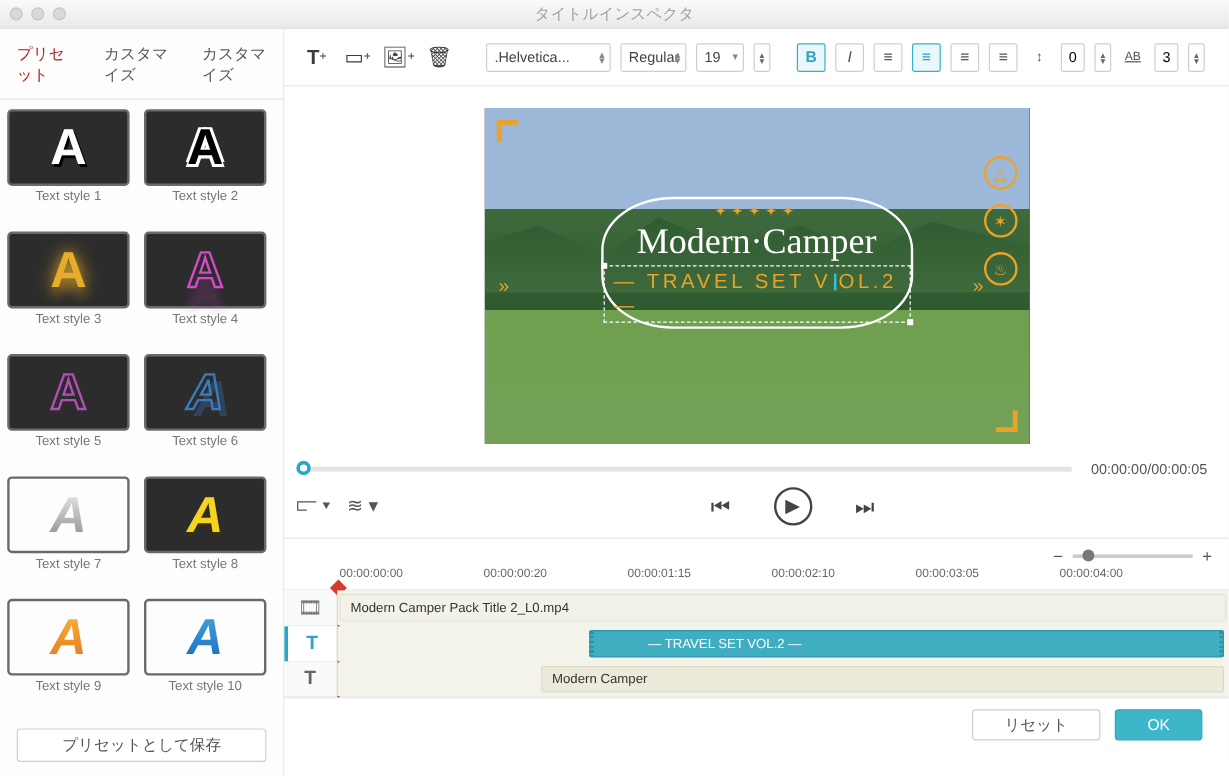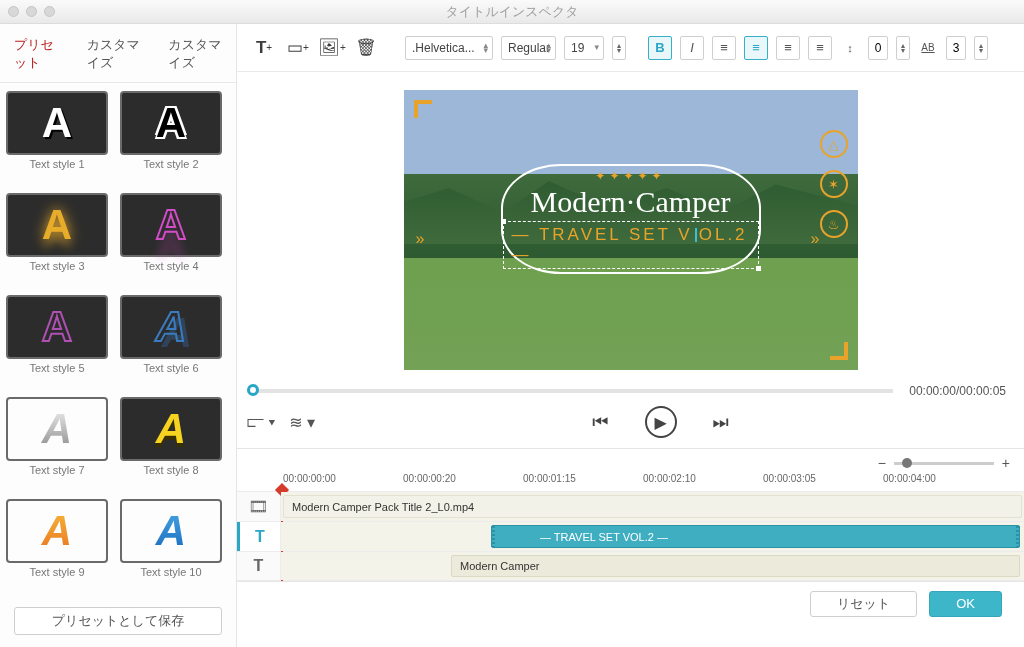--- a/index.html
+++ b/index.html
@@ -35,21 +35,21 @@
   .save-preset { margin: 10px 14px 12px; height: 28px; border: 1px solid #cfcfcf; background: #fff; border-radius: 3px; font-size: 13px; color: #555; cursor: pointer; }
 
   
   .right { flex: 1; display: flex; flex-direction: column; background: #fff; }
 
   
   .toolbar { height: 48px; border-bottom: 1px solid #e8e8e8; display: flex; align-items: center; padding: 0 14px; gap: 8px; }
   .tbtn { width: 26px; height: 26px; display: flex; align-items: center; justify-content: center; color: #3b3b3b; cursor: pointer; font-size: 17px; }
   .select { height: 24px; border: 1px solid #cfcfcf; border-radius: 2px; background: #fff; display: flex; align-items: center; padding: 0 6px; font-size: 12px; color: #444; position: relative; cursor: pointer; }
   .select .arr { position: absolute; right: 4px; font-size: 9px; color: #888; display:flex; flex-direction:column; line-height:5px;}
-  .sel-font { width: 88px; }
+  .sel-font { width: 104px; }
   .sel-weight { width: 55px; }
   .sel-size { width: 40px; align-items: center; }
   .spin-btn { width: 14px; height: 24px; border: 1px solid #cfcfcf; border-radius: 2px; background: #fff; display:flex; flex-direction:column; justify-content:center; align-items:center; line-height:5px; font-size:8px; color:#666; cursor:pointer;}
   .stylebtn { width: 24px; height: 24px; border: 1px solid #cfcfcf; background: #fff; border-radius: 2px; display:flex; align-items:center; justify-content:center; font-size:13px; color:#555; cursor:pointer;}
   .stylebtn.active { border-color:#36b0c7; color:#2aa6c6; background:#eaf7fa;}
   .tiny-input { width:20px; height:24px; border:1px solid #cfcfcf; border-radius:2px; text-align:center; font-size:12px; }
   .labico { width:20px; height:24px; display:flex; align-items:center; justify-content:center; font-size:11px; color:#555;}
 
   
   .preview-wrap { padding: 18px 24px 6px; }

